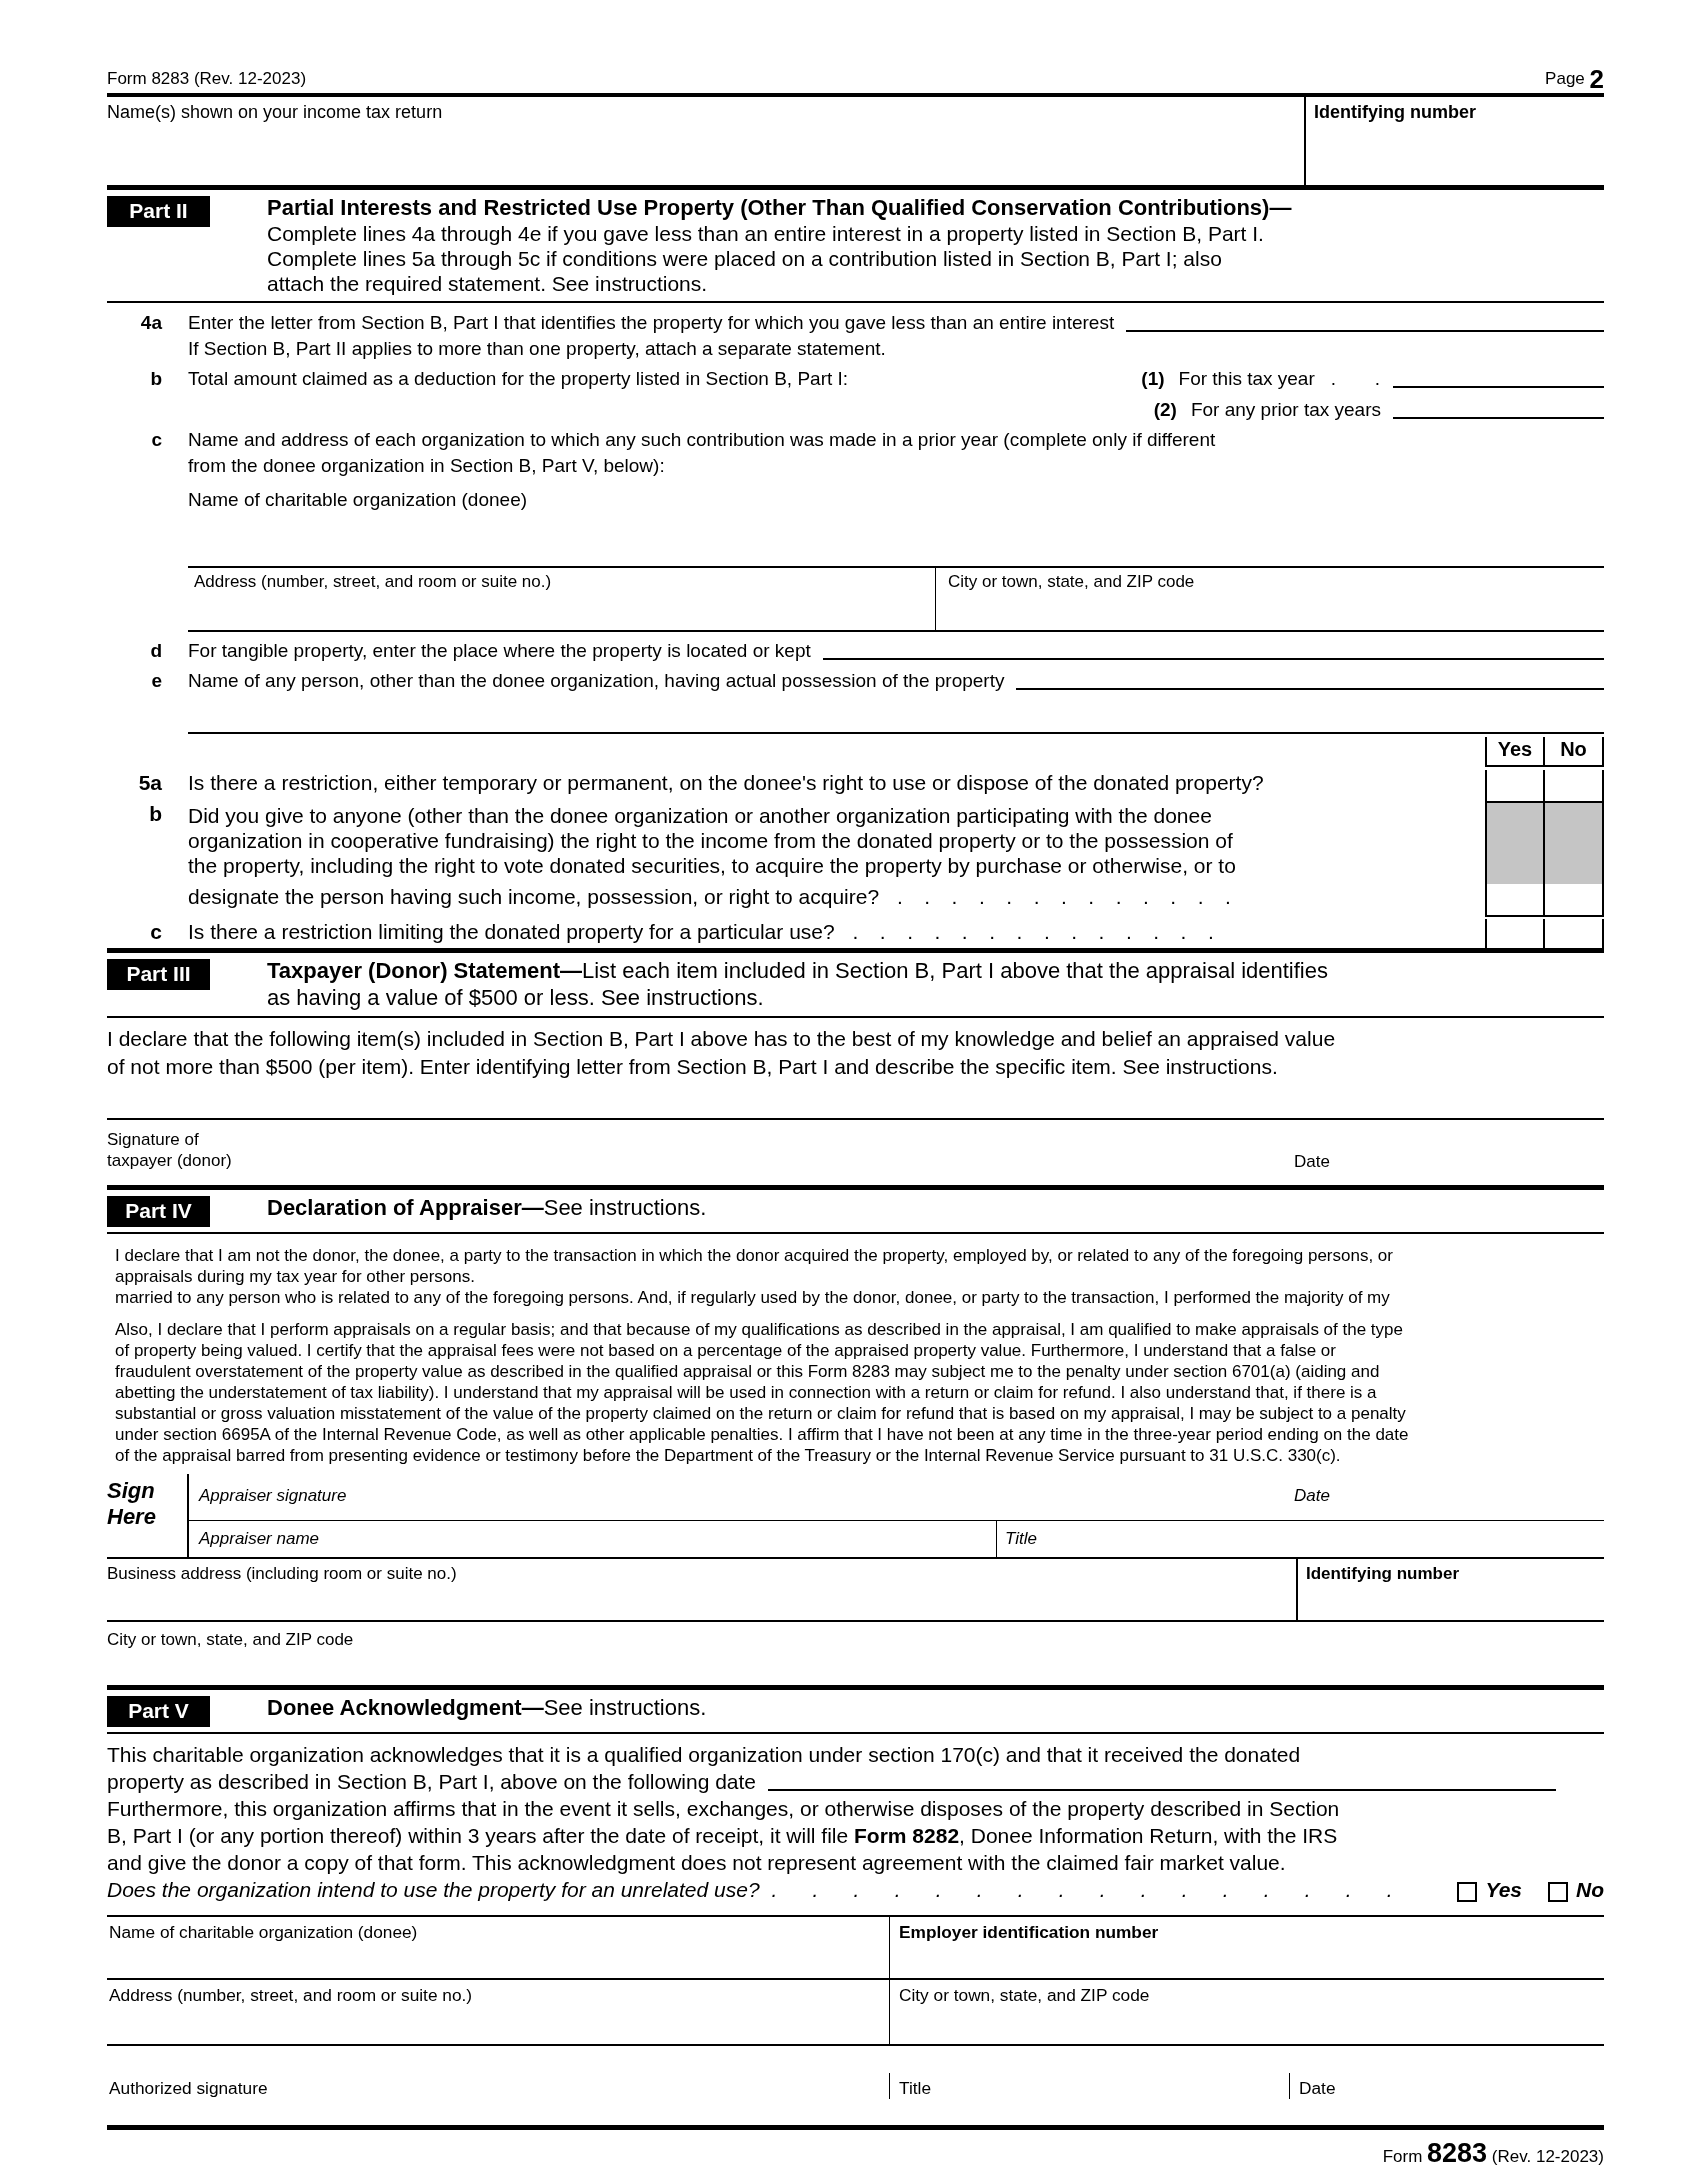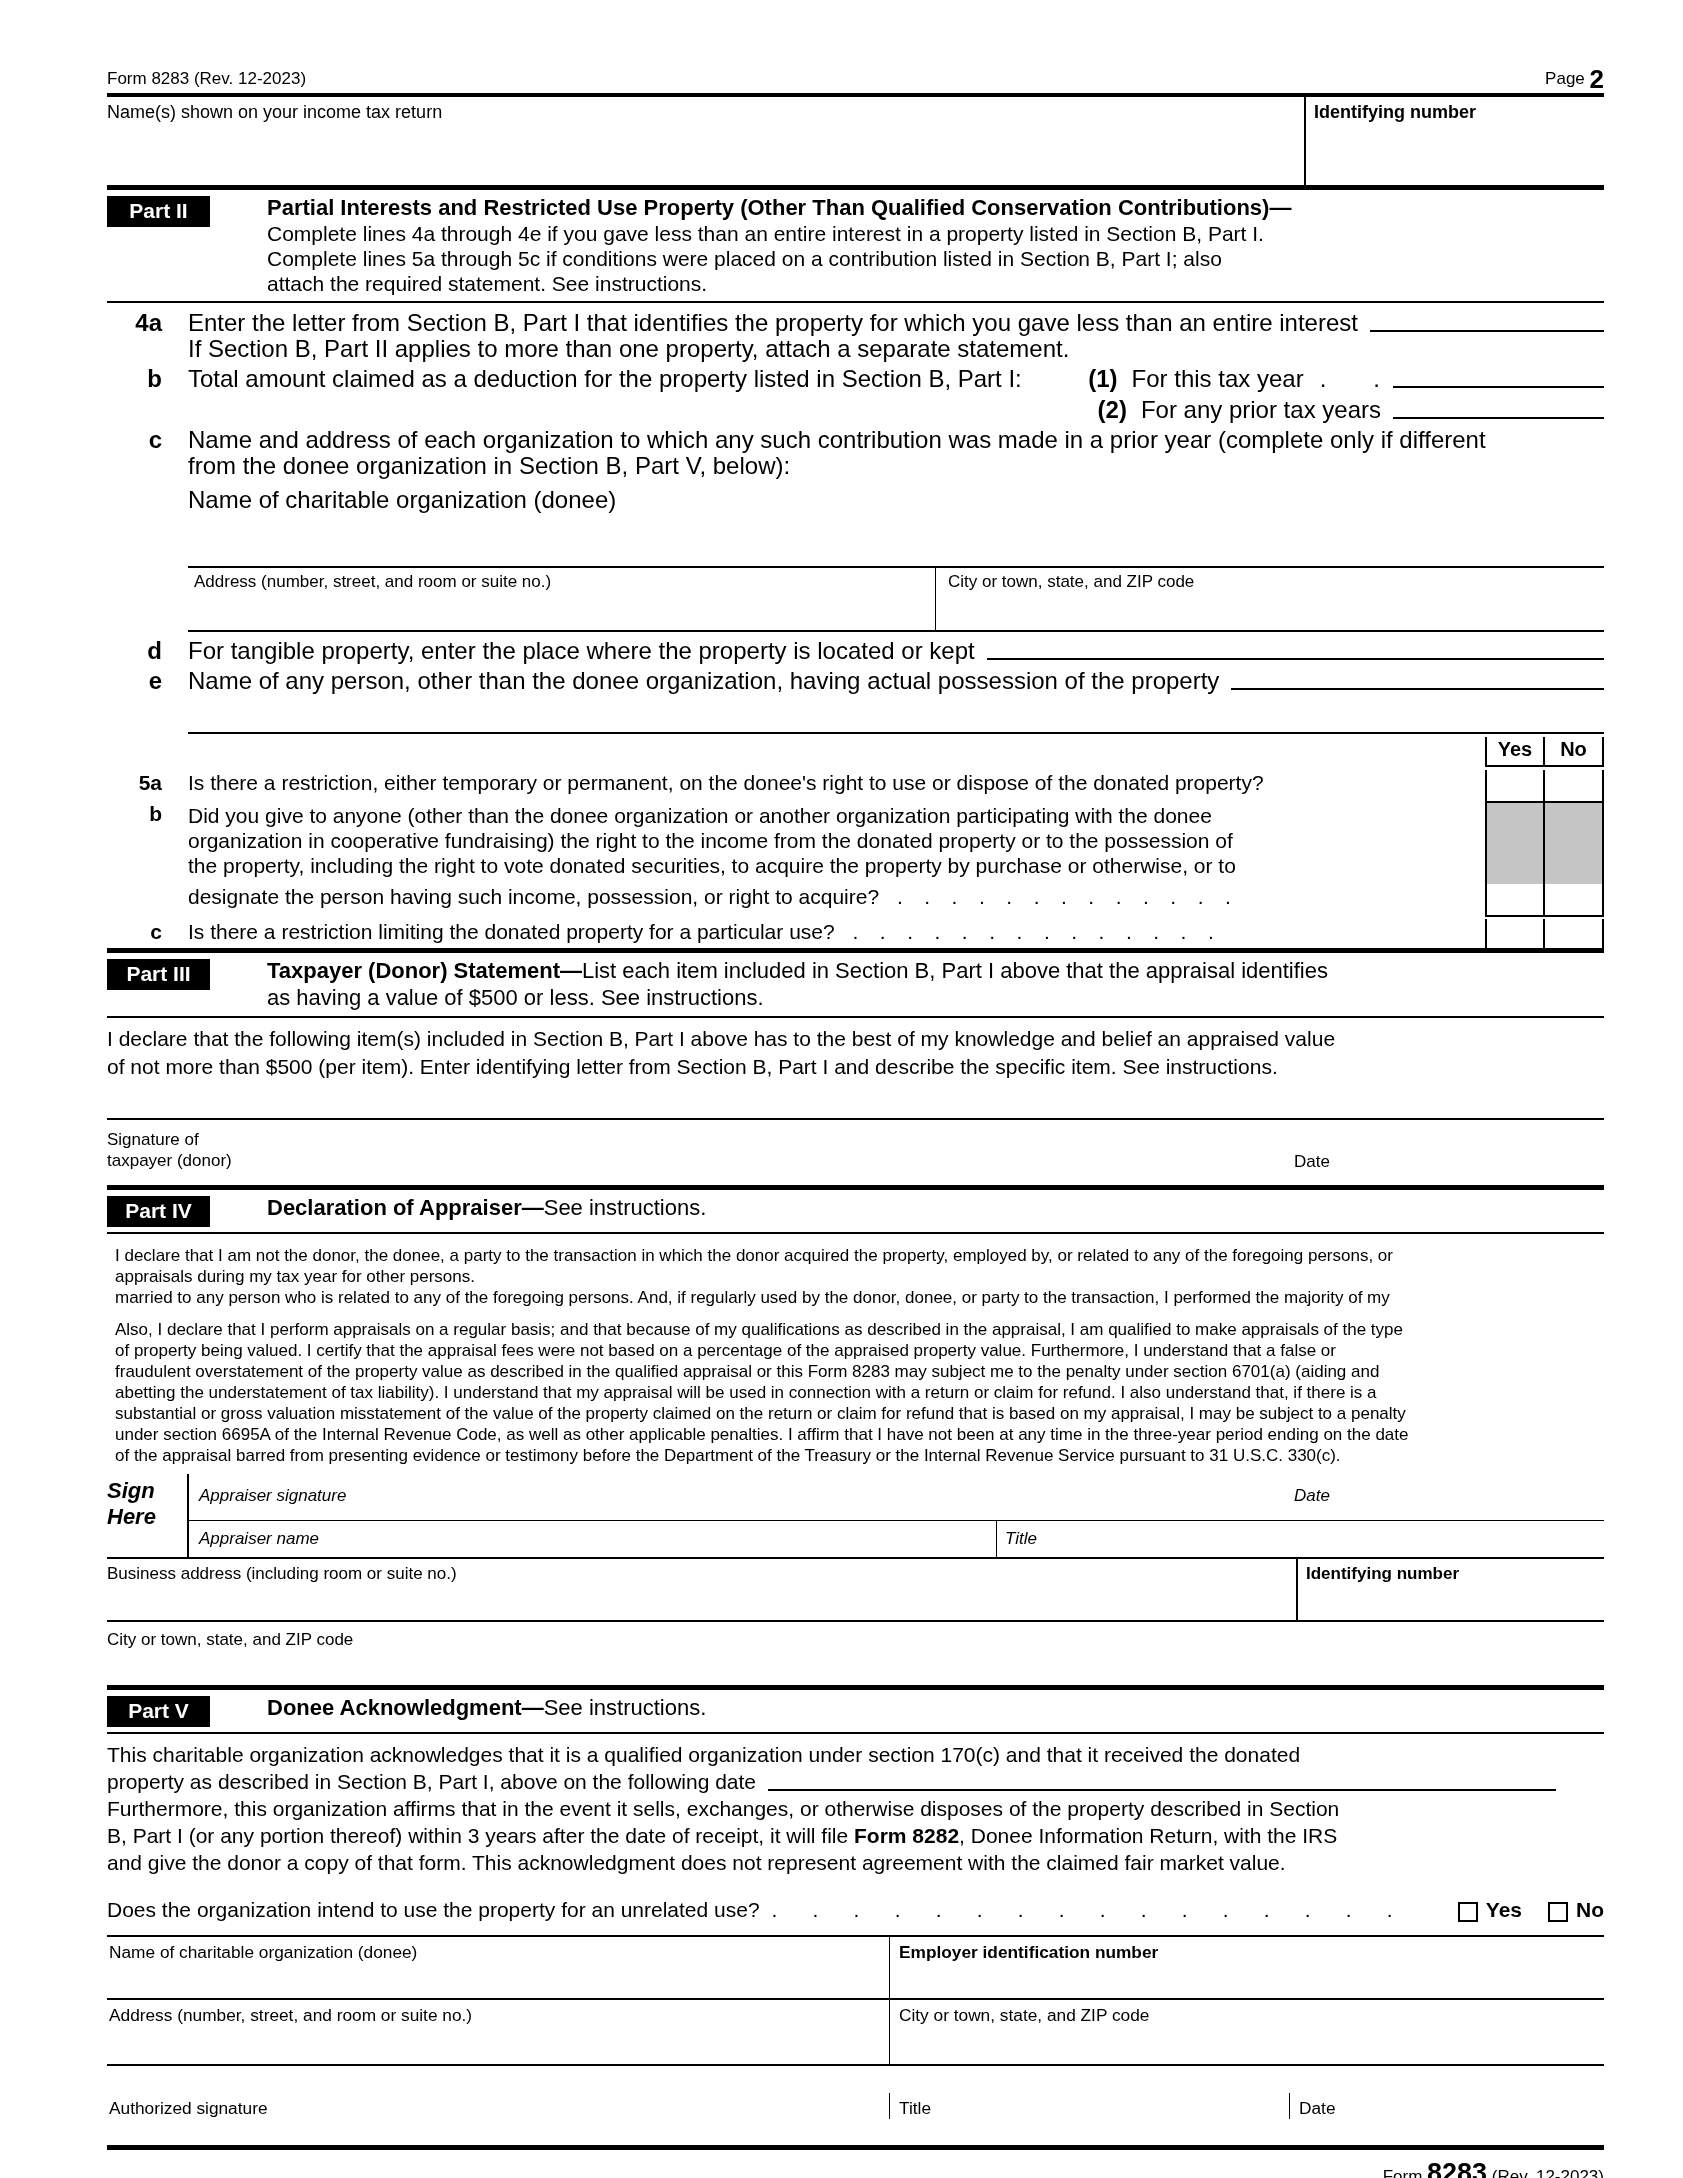--- a/index.html
+++ b/index.html
@@ -29,21 +29,21 @@
 
   
   .part-hd { display:flex; align-items:flex-start; padding:4px 0 5px 0; border-bottom:2px solid #000;gap:7px; }
   .part-hd.topthick { border-top:5px solid #000; }
   .part-box { flex:0 0 103px; background:#000; color:#fff; font-weight:bold; font-size:21px;
               text-align:center; padding:3px 0 4px 0; margin-top:2px; }
   .part-txt { flex:1; margin-left:50px; font-size:21px; line-height:25px; }
   .pt-title { font-size:22px; line-height:27px; }
 
   
-  .irow { display:flex; font-size:24px; line-height:26px; margin-top:4px; }
+  .irow { display:flex; font-size:19px; line-height:26px; margin-top:4px; }
   .inum { flex:0 0 81px; padding-right:26px; text-align:right; font-weight:bold; }
   .ibody { flex:1; min-width:0; }
   .sublabel { margin-top:8px; }
 
   
   .namebox { height:55px; margin-left:81px; border-bottom:2px solid #000; }
   .addr-tbl { display:flex; height:64px; margin-left:81px; border-bottom:2px solid #000; font-size:17px; }
   .addr-c1 { flex:0 0 747px; padding:4px 0 0 6px; }
   .addr-c2 { flex:1; border-left:1px solid #000; padding:4px 0 0 12px; }
 
@@ -84,21 +84,21 @@
   .srow2 .c2 { flex:1; border-left:1px solid #000; padding:8px 0 0 8px; }
   .biz-row { display:flex; height:63px; border-bottom:2px solid #000; font-size:17px; }
   .biz-row .c1 { flex:0 0 1189px; padding-top:5px; }
   .biz-row .c2 { flex:1; border-left:2px solid #000; padding:5px 0 0 8px; font-weight:bold; }
   .city-row { height:63px; padding-top:8px; font-size:17px; }
 
   
   .ack { font-size:21px; line-height:27px; padding-top:7px; }
   .cb { display:inline-block; width:20px; height:20px; border:2.5px solid #000;
         margin:0 8px -3px 0; background:#fff; }
-  .unrel { display:flex; align-items:center; margin-top:22px; font-size:21px; white-space:nowrap; }
+  .unrel { display:flex; align-items:center; margin-top:2px; font-size:21px; white-space:nowrap;font-style:italic; }
   .ynlab { font-weight:bold; font-size:21px; }
 
   .btable { margin-top:13px; border-top:2px solid #000; font-size:17.3px; }
   .brow { display:flex; border-bottom:2px solid #000; }
   .brow.last { border-bottom:5px solid #000; }
   .br1 { height:63px; } .br2 { height:66px; } .br3 { height:84px;align-items:center; }
   .bc1 { flex:0 0 782px; padding:5px 0 0 2px; }
   .bc2 { flex:1; border-left:1px solid #000; padding:5px 0 0 9px; }
   .bcbold { font-weight:bold; }
   .bc2b { flex:0 0 400px; border-left:1px solid #000; padding:5px 0 0 9px; }

